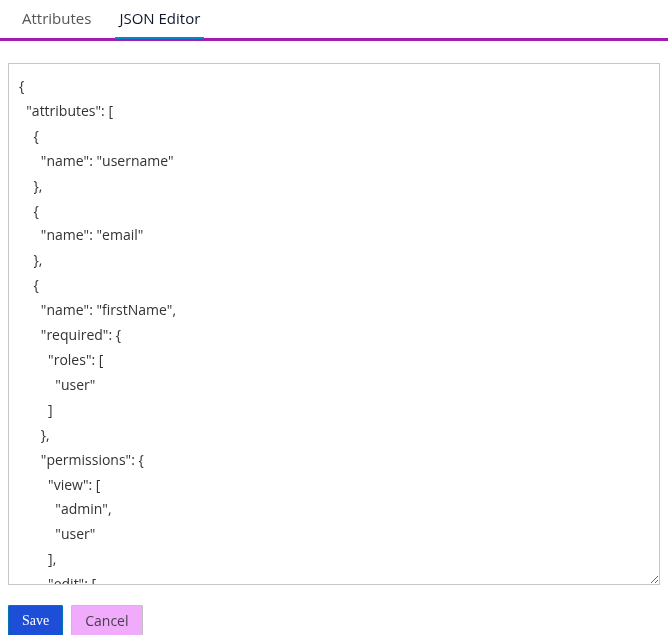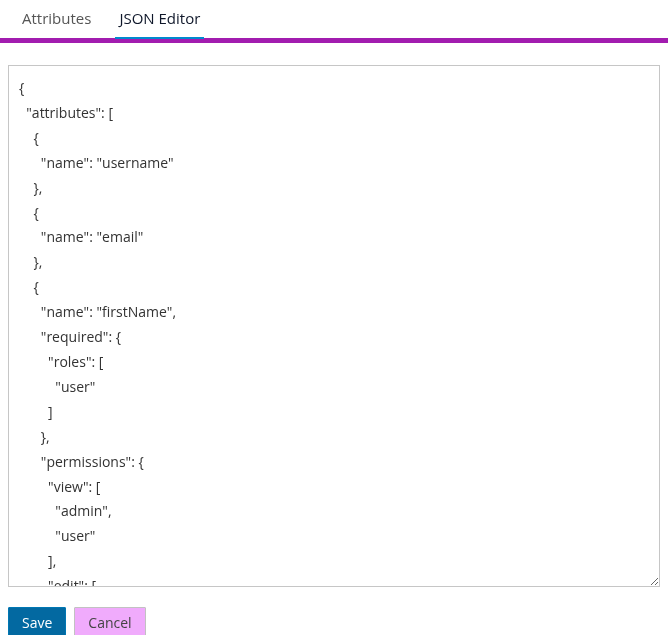--- a/index.html
+++ b/index.html
@@ -11,21 +11,21 @@
     font-family: "Open Sans", -apple-system, BlinkMacSystemFont, "Segoe UI", Helvetica, Arial, sans-serif;
     font-size: 14px;
     color: #333;
     background: #fff;
     width: 668px;
     height: 635px;
     overflow: hidden;
   }
   .tabs {
     display: flex;
-    border-bottom: 5px solid #a21caf;
+    border-bottom: 3px solid #a21caf;
     padding: 0 8px;
   }
   .tab {
     padding: 8px 14px 10px 14px;
     cursor: pointer;
     color: #555;
     font-size: 15px;
     position: relative;
   }
   .tab.active {
@@ -74,23 +74,24 @@
   }
   .btn {
     padding: 5px 13px;
     font-size: 14px;
     border: 1px solid;
     cursor: pointer;
     border-radius: 1px;
     font-family: inherit;
   }
   .btn-primary {
-    background: #0369a1;
+    background: #1d4ed8;
     border-color: #0077b3;
     color: #fff;
+    font-family: Liberation Serif, serif;
   }
   .btn-default {
     background: #f0abfc;
     border-color: #c2c2c2;
     color: #444;
   }
 </style>
 </head>
 <body>
 

